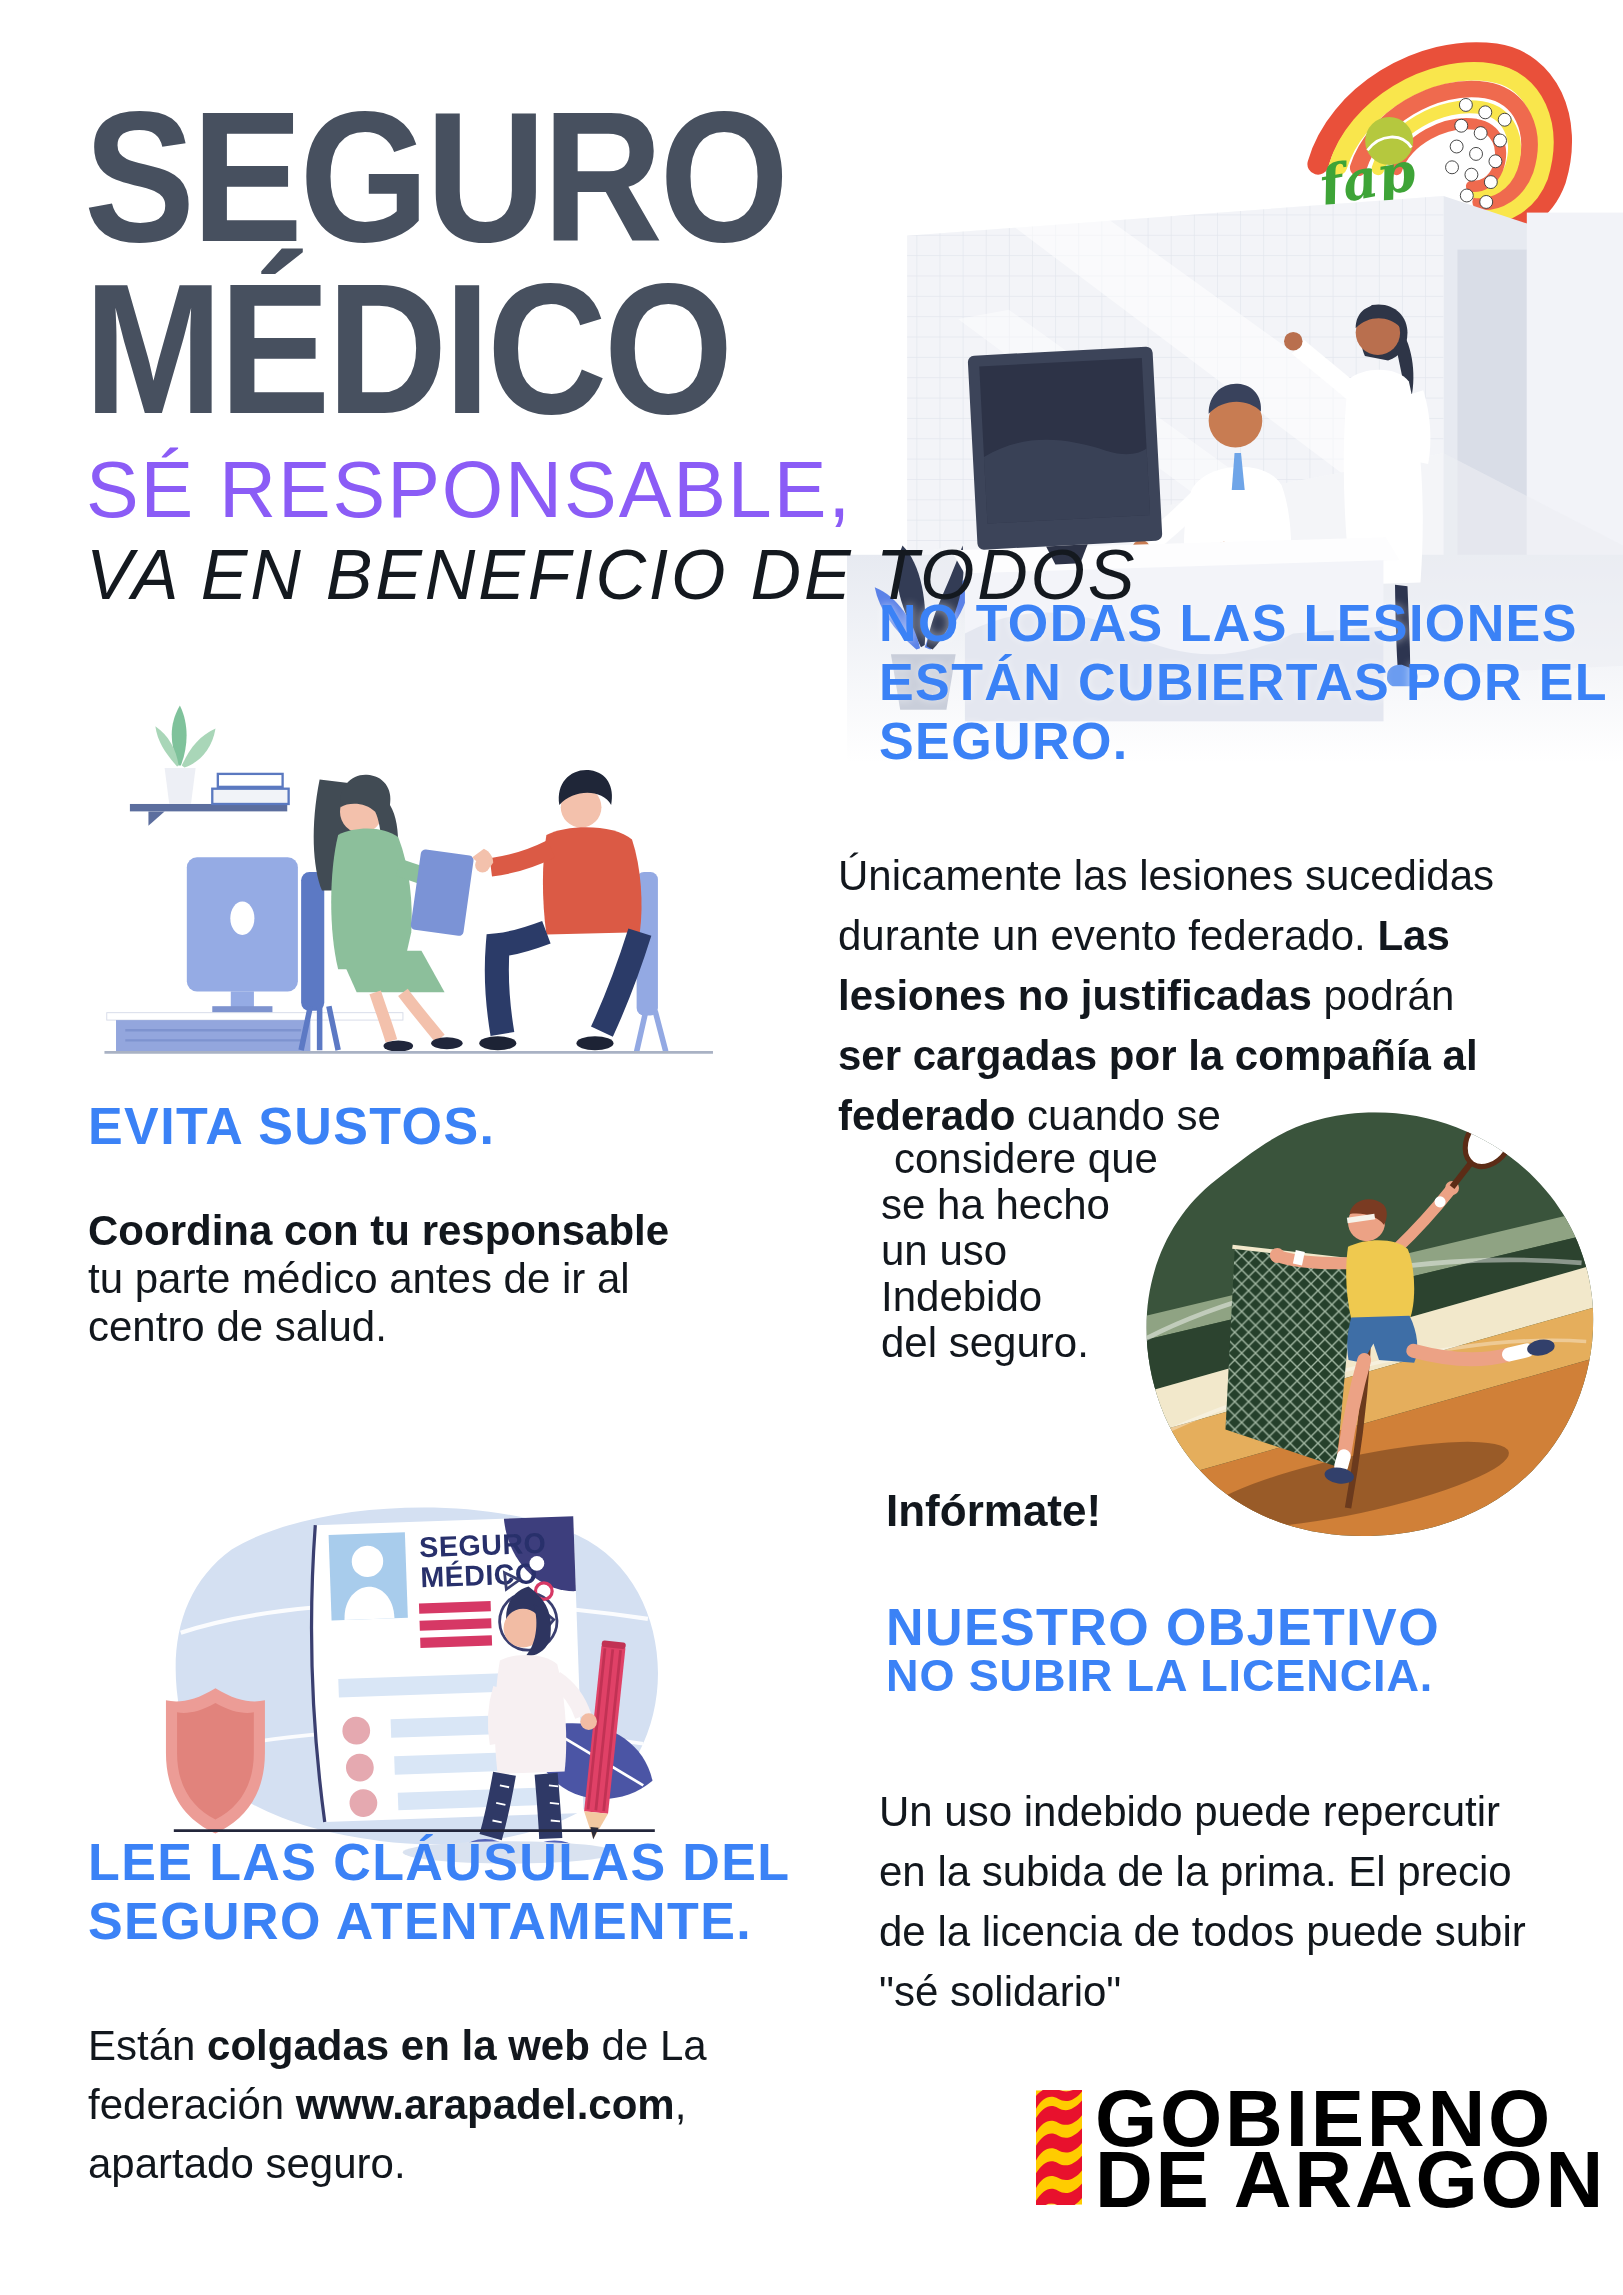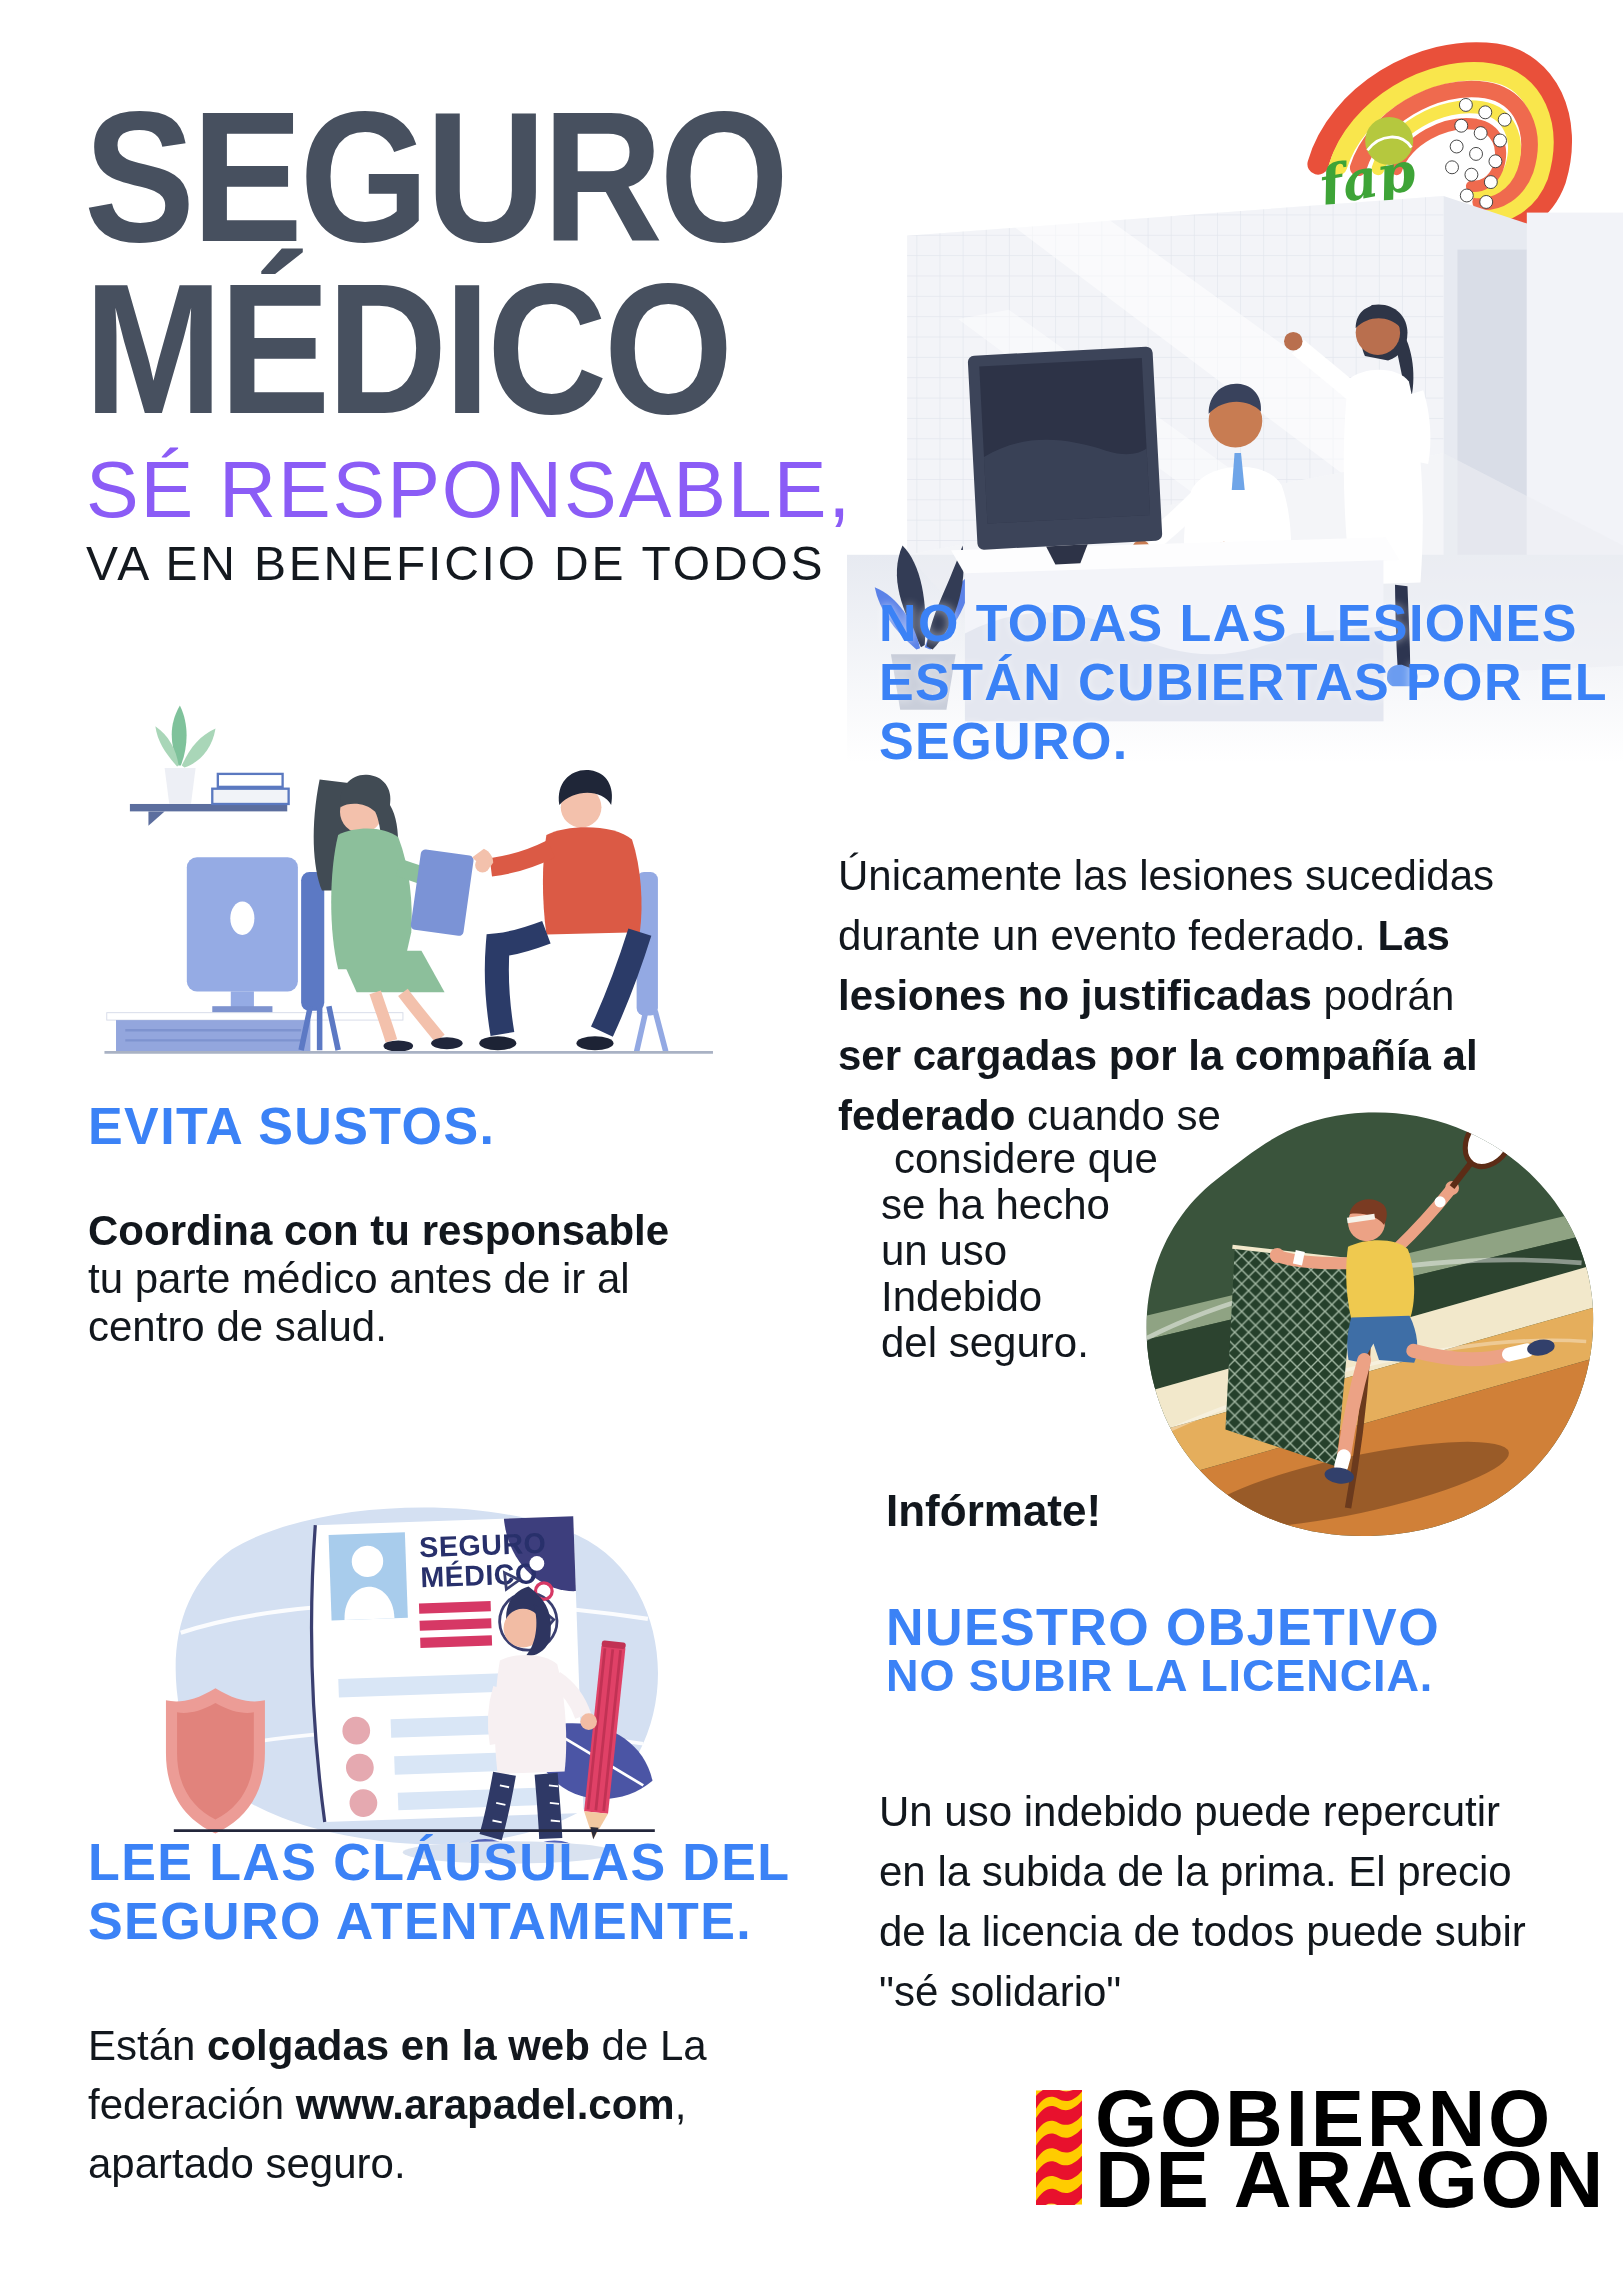--- a/index.html
+++ b/index.html
@@ -4,21 +4,21 @@
 <style>
   html,body{margin:0;padding:0;background:#fff;}
   .poster{position:relative;width:1623px;height:2295px;background:#ffffff;overflow:hidden;
           font-family:"Liberation Sans",sans-serif;}
   .abs{position:absolute;}
   .nw{white-space:nowrap;}
   
   .main-title{left:84px;top:91px;font-size:185px;font-weight:700;line-height:0.93;
               color:#47505F;letter-spacing:-3.7px;transform:scaleX(0.90);transform-origin:left top;}
   .sub1{left:86px;top:450px;font-size:79px;font-weight:400;color:#8b5cf6;letter-spacing:1.9px;line-height:1;}
-  .sub2{left:86px;top:540px;font-size:48px;font-weight:400;color:#14191F;letter-spacing:2.8px;line-height:1;}
+  .sub2{left:86px;top:540px;font-size:70px;font-weight:400;color:#14191F;letter-spacing:2.8px;line-height:1;font-style:italic;}
   
   .h-red{font-size:52px;font-weight:700;color:#3b82f6;letter-spacing:1.4px;}
   .lh127{line-height:59px;}
   .shadowed{text-shadow:0 0 8.3px rgba(255,255,255,0.55);}
   
   .body-t{font-size:42px;color:#12171D;}
   .lh100{line-height:46px;}
   .lh103{line-height:48px;margin-top:24px;}
   .lh130{line-height:60px;}
   .b{font-weight:700;}

